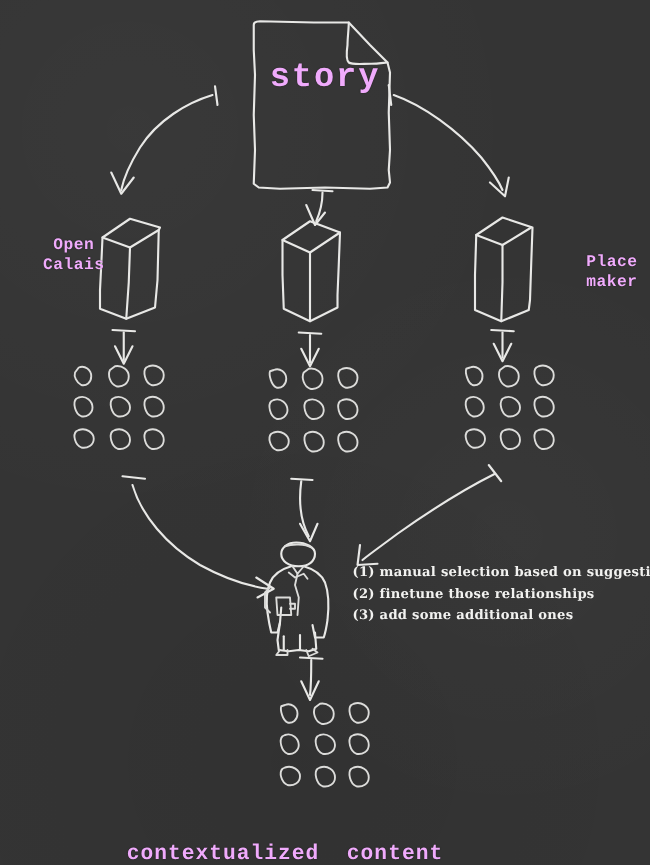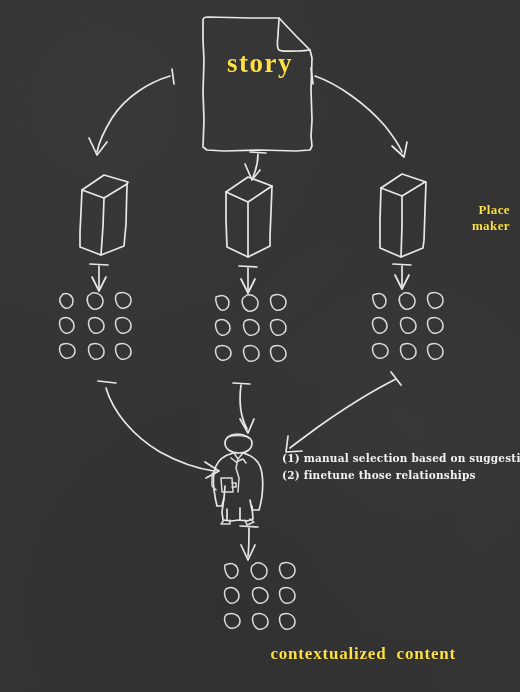--- a/index.html
+++ b/index.html
@@ -20,22 +20,22 @@
     background:
       radial-gradient(circle at 20% 15%, rgba(255,255,255,.022), rgba(0,0,0,0) 45%),
       radial-gradient(circle at 78% 62%, rgba(255,255,255,.018), rgba(0,0,0,0) 40%),
       radial-gradient(circle at 45% 88%, rgba(0,0,0,.05), rgba(0,0,0,0) 45%);
   }
   svg.layer{position:absolute;left:0;top:0;width:520px;height:692px;overflow:visible;}
   .ink{fill:none;stroke:#e8e8e6;stroke-width:1.7;stroke-linecap:round;stroke-linejoin:round;}
   .ink-thin{fill:none;stroke:#dcdcda;stroke-width:1.5;stroke-linecap:round;stroke-linejoin:round;}
   .lbl{
     position:absolute;
-    color:#fde047;
-    font-family:Liberation Serif, serif;
+    color:#f0abfc;
+    font-family:Liberation Mono, monospace;
     font-weight:700;
     letter-spacing:.4px;
     text-shadow:0 0 1px rgba(0,0,0,.6);
     white-space:pre;
     line-height:1.15;
   }
   #story-label{
     left:0;top:48px;width:520px;text-align:center;
     font-size:27px;letter-spacing:1.5px;
   }
@@ -49,21 +49,21 @@
     left:428px;top:202px;width:82px;text-align:right;font-size:13px;line-height:1.25;
   }
   #steps{
     position:absolute;left:282px;top:450px;width:230px;
     font-size:10.5px;line-height:17px;letter-spacing:.2px;
     color:#f2f2f0;font-weight:700;
     font-family:"DejaVu Serif", serif;
   }
   #steps div{white-space:nowrap;}
   #outcome{
-    left:0;top:644px;width:456px;text-align:right;font-size:17px;letter-spacing:.8px;
+    left:0;top:674px;width:456px;text-align:center;font-size:17px;letter-spacing:.8px;
   }
   #outcome-sub{
     left:0;top:666px;width:520px;text-align:center;font-size:11px;letter-spacing:.3px;
   }
 </style>
 </head>
 <body>
 
 <div id="board">
   <div class="noise"></div>
@@ -236,22 +236,25 @@
 
       <path class="ink-thin" d="M228,614 C234,612 240,616 240,621 C240,626 235,629 230,628 C225,626 223,618 226,615 Z"></path>
       <path class="ink-thin" d="M256,614 C262,612 268,616 268,622 C268,627 263,630 258,629 C253,627 251,618 254,615 Z"></path>
       <path class="ink-thin" d="M283,614 C289,612 295,616 295,622 C295,627 290,630 285,629 C280,627 278,618 281,615 Z"></path>
     </g>
 
   </svg>
 
   <div class="lbl" id="story-label">story</div>
 
+  <div class="lbl" id="label-open-calais">Open
+Calais</div>
   <div class="lbl" id="label-placemaker">Place
 maker</div>
 
   <div id="steps">
     <div>(1) manual selection based on suggestions</div>
     <div>(2) finetune those relationships</div>
+    <div>(3) add some additional ones</div>
   </div>
 
   <div class="lbl" id="outcome">contextualized  content</div>
 </div>
 
 </body></html>

